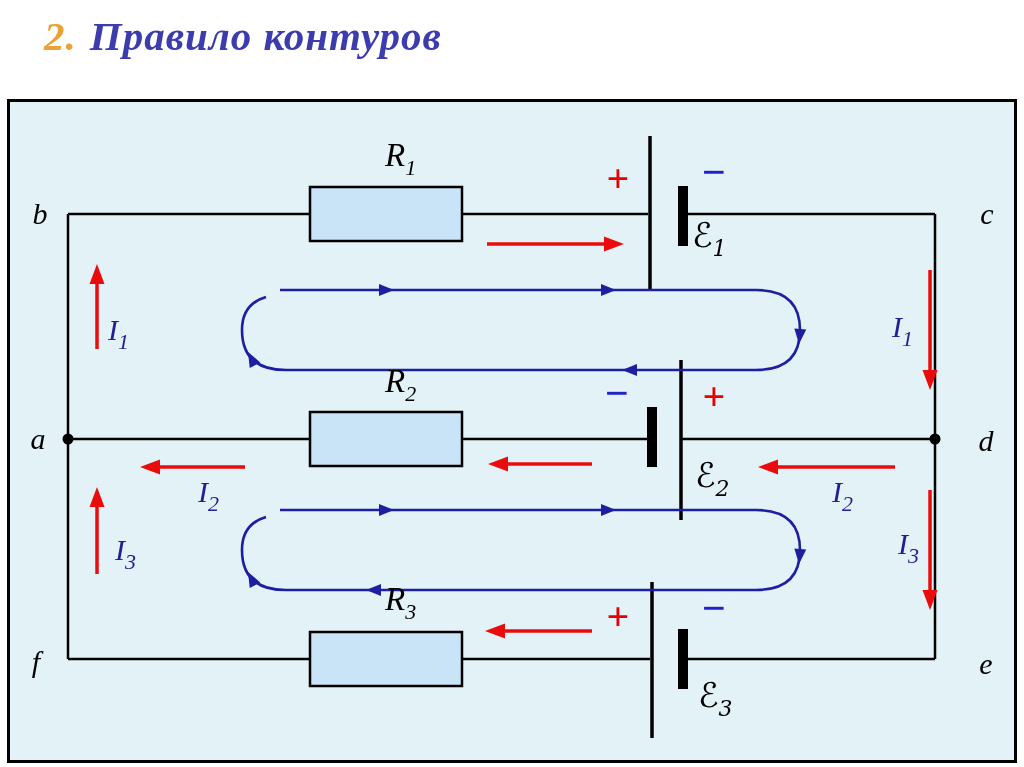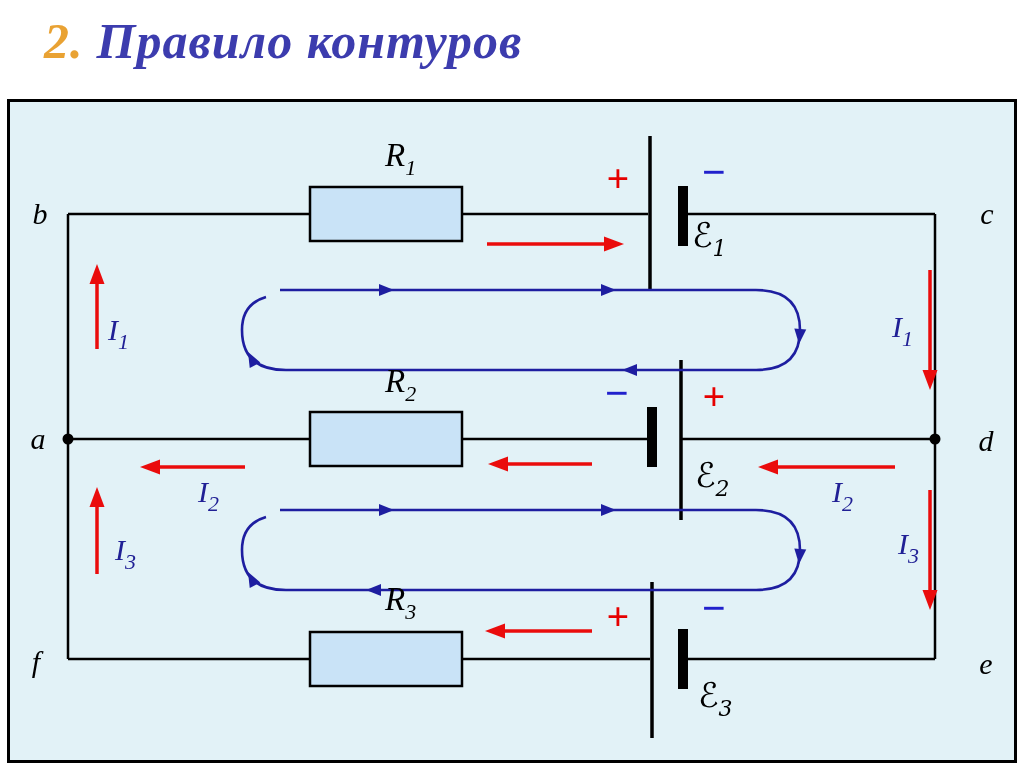--- a/index.html
+++ b/index.html
@@ -1,19 +1,19 @@
 <!DOCTYPE html>
 <html><head>
 <meta charset="utf-8">
 <style>
   html,body{margin:0;padding:0;background:#ffffff;}
   body{width:1024px;height:767px;position:relative;overflow:hidden;
        font-family:"Liberation Serif",serif;}
   h1.slide-title{position:absolute;left:44px;top:12px;margin:0;
-       font-style:italic;font-weight:bold;font-size:50px;letter-spacing:1px;
+       font-style:italic;font-weight:bold;font-size:41px;letter-spacing:1px;
        font-family:"Liberation Serif",serif;}
   .title-num{color:#e9a233;margin-right:13px;}
   .title-text{color:#3c3cae;}
   svg.panel{position:absolute;left:7px;top:99px;background:#e2f2f7;
        border:3px solid #000;display:block;}
   .wire{stroke:#000;stroke-width:2.5;fill:none;}
   .resistor{fill:#c9e3f7;stroke:#000;stroke-width:2.5;}
   .plate-thin{stroke:#000;stroke-width:3.5;}
   .plate-thick{stroke:#000;stroke-width:10;}
   .loop{stroke:#1e1ea0;stroke-width:2.6;fill:none;}

